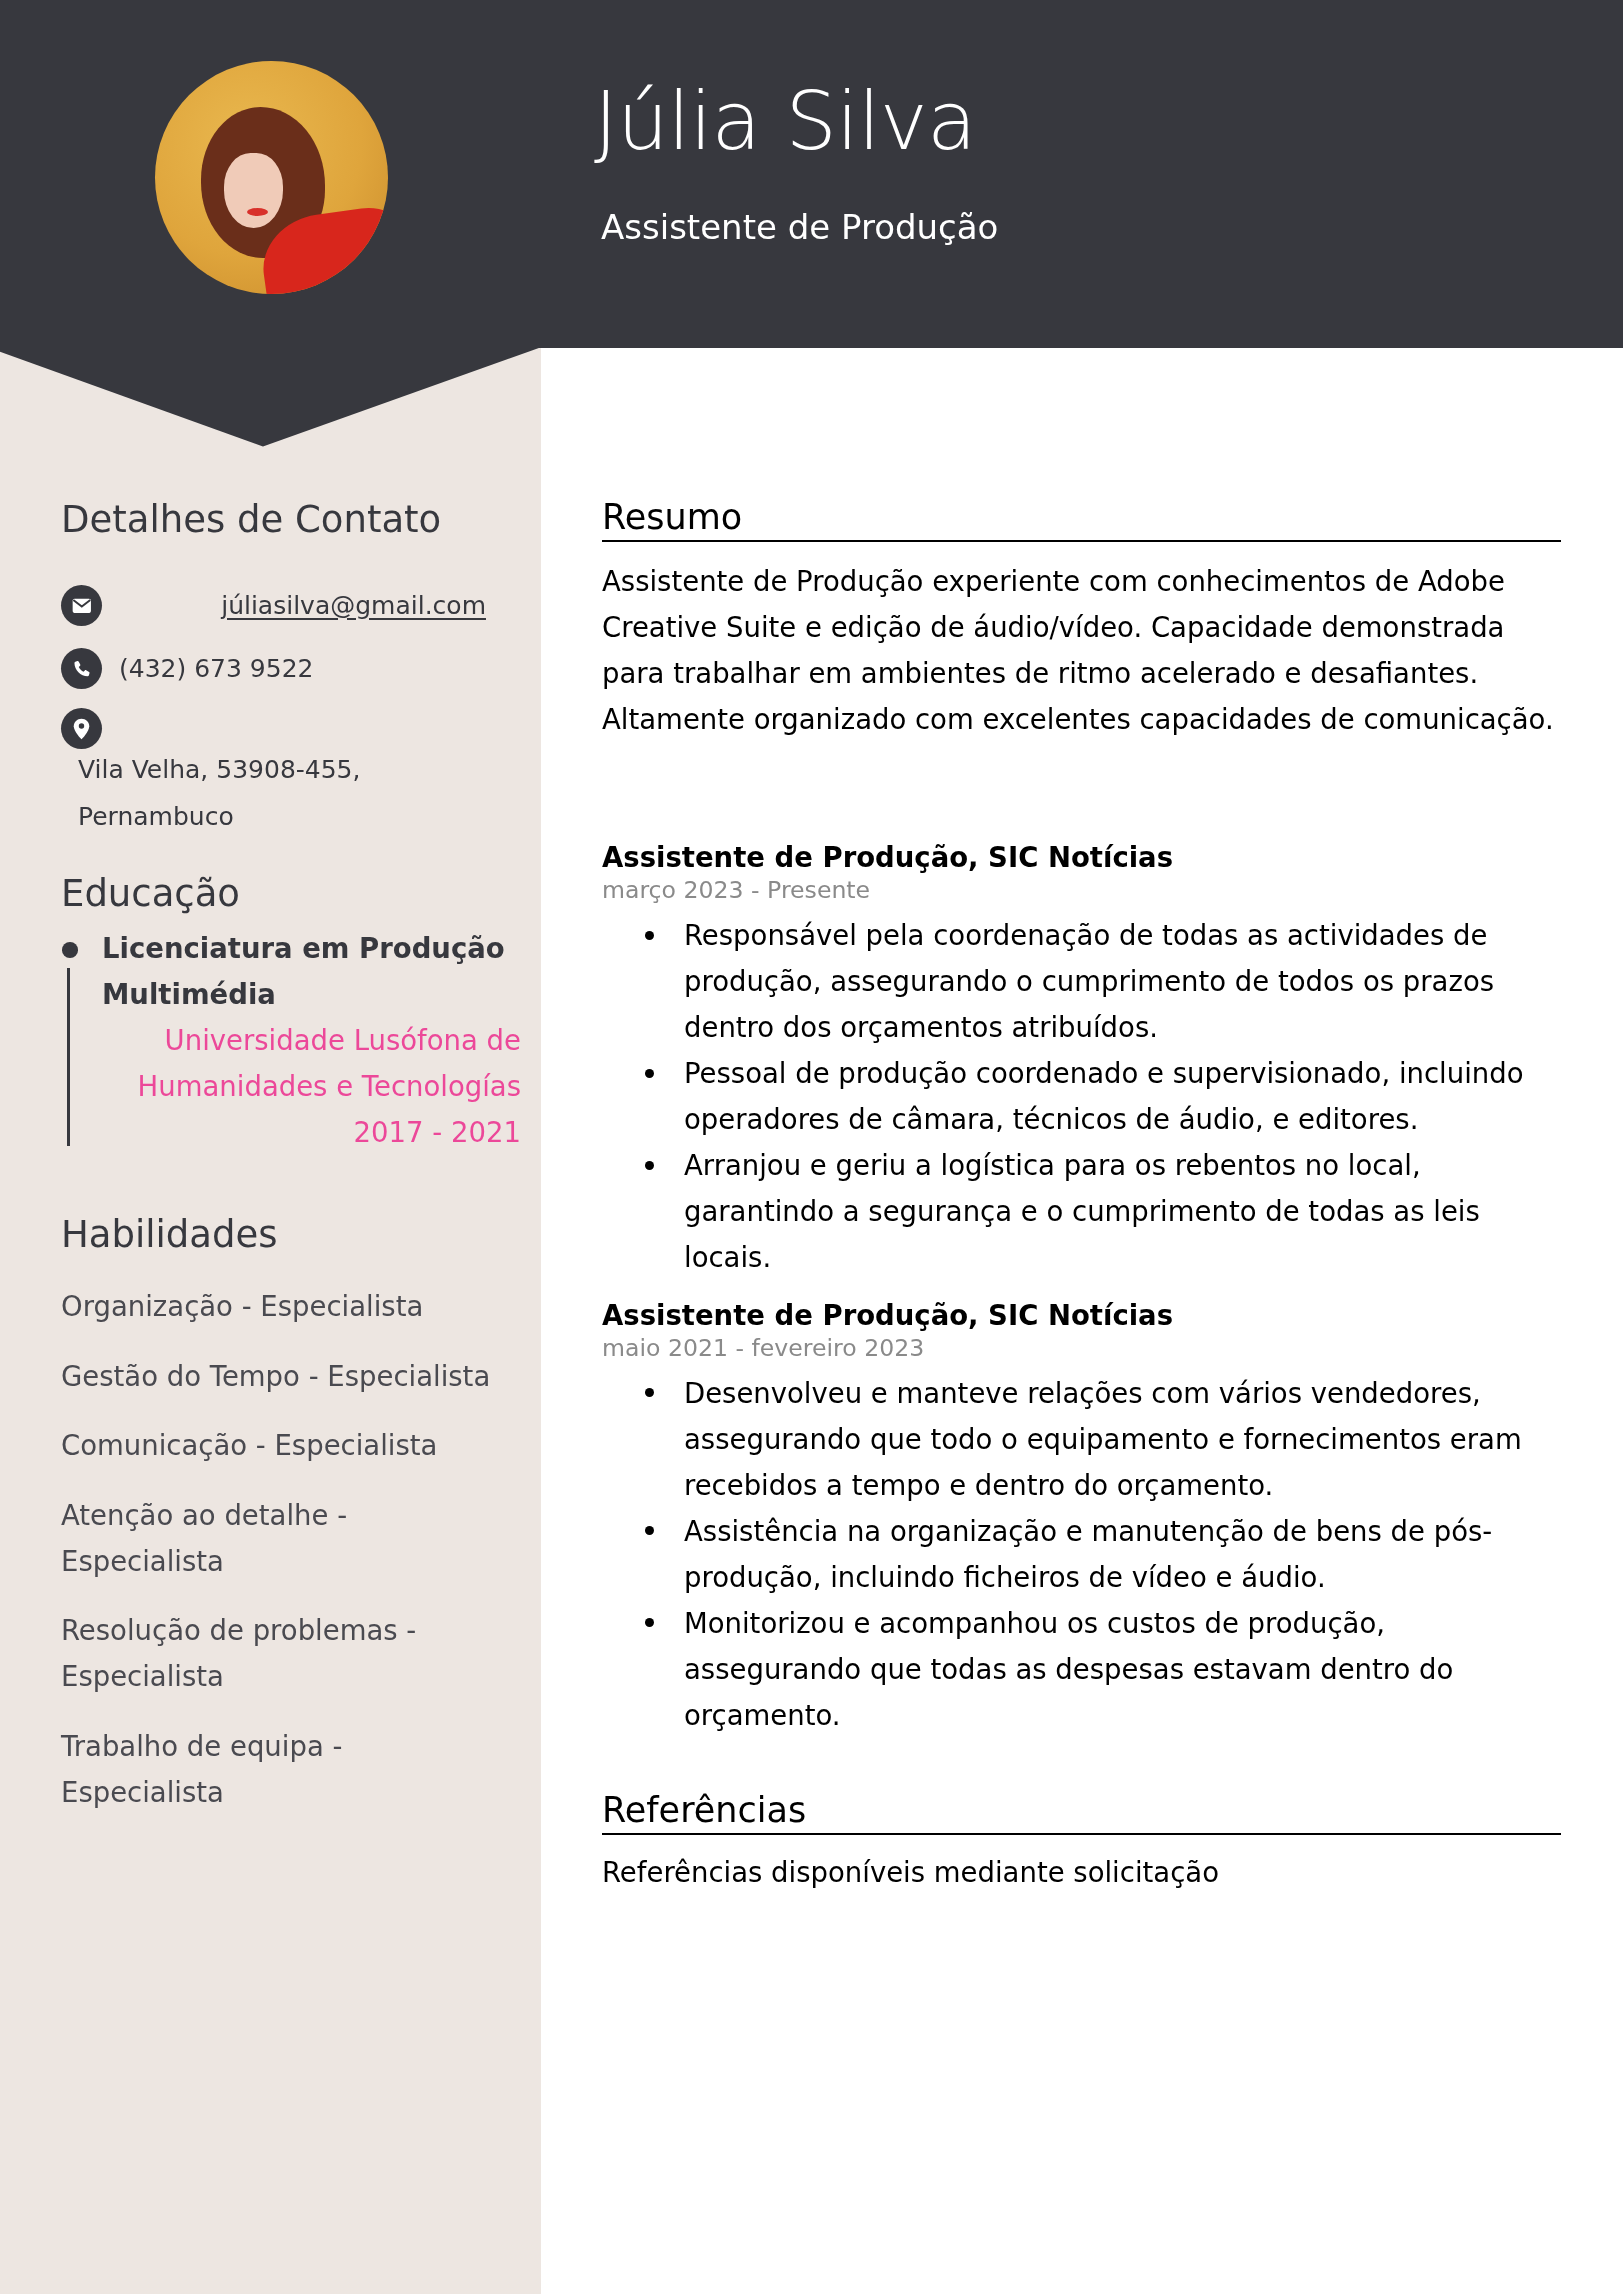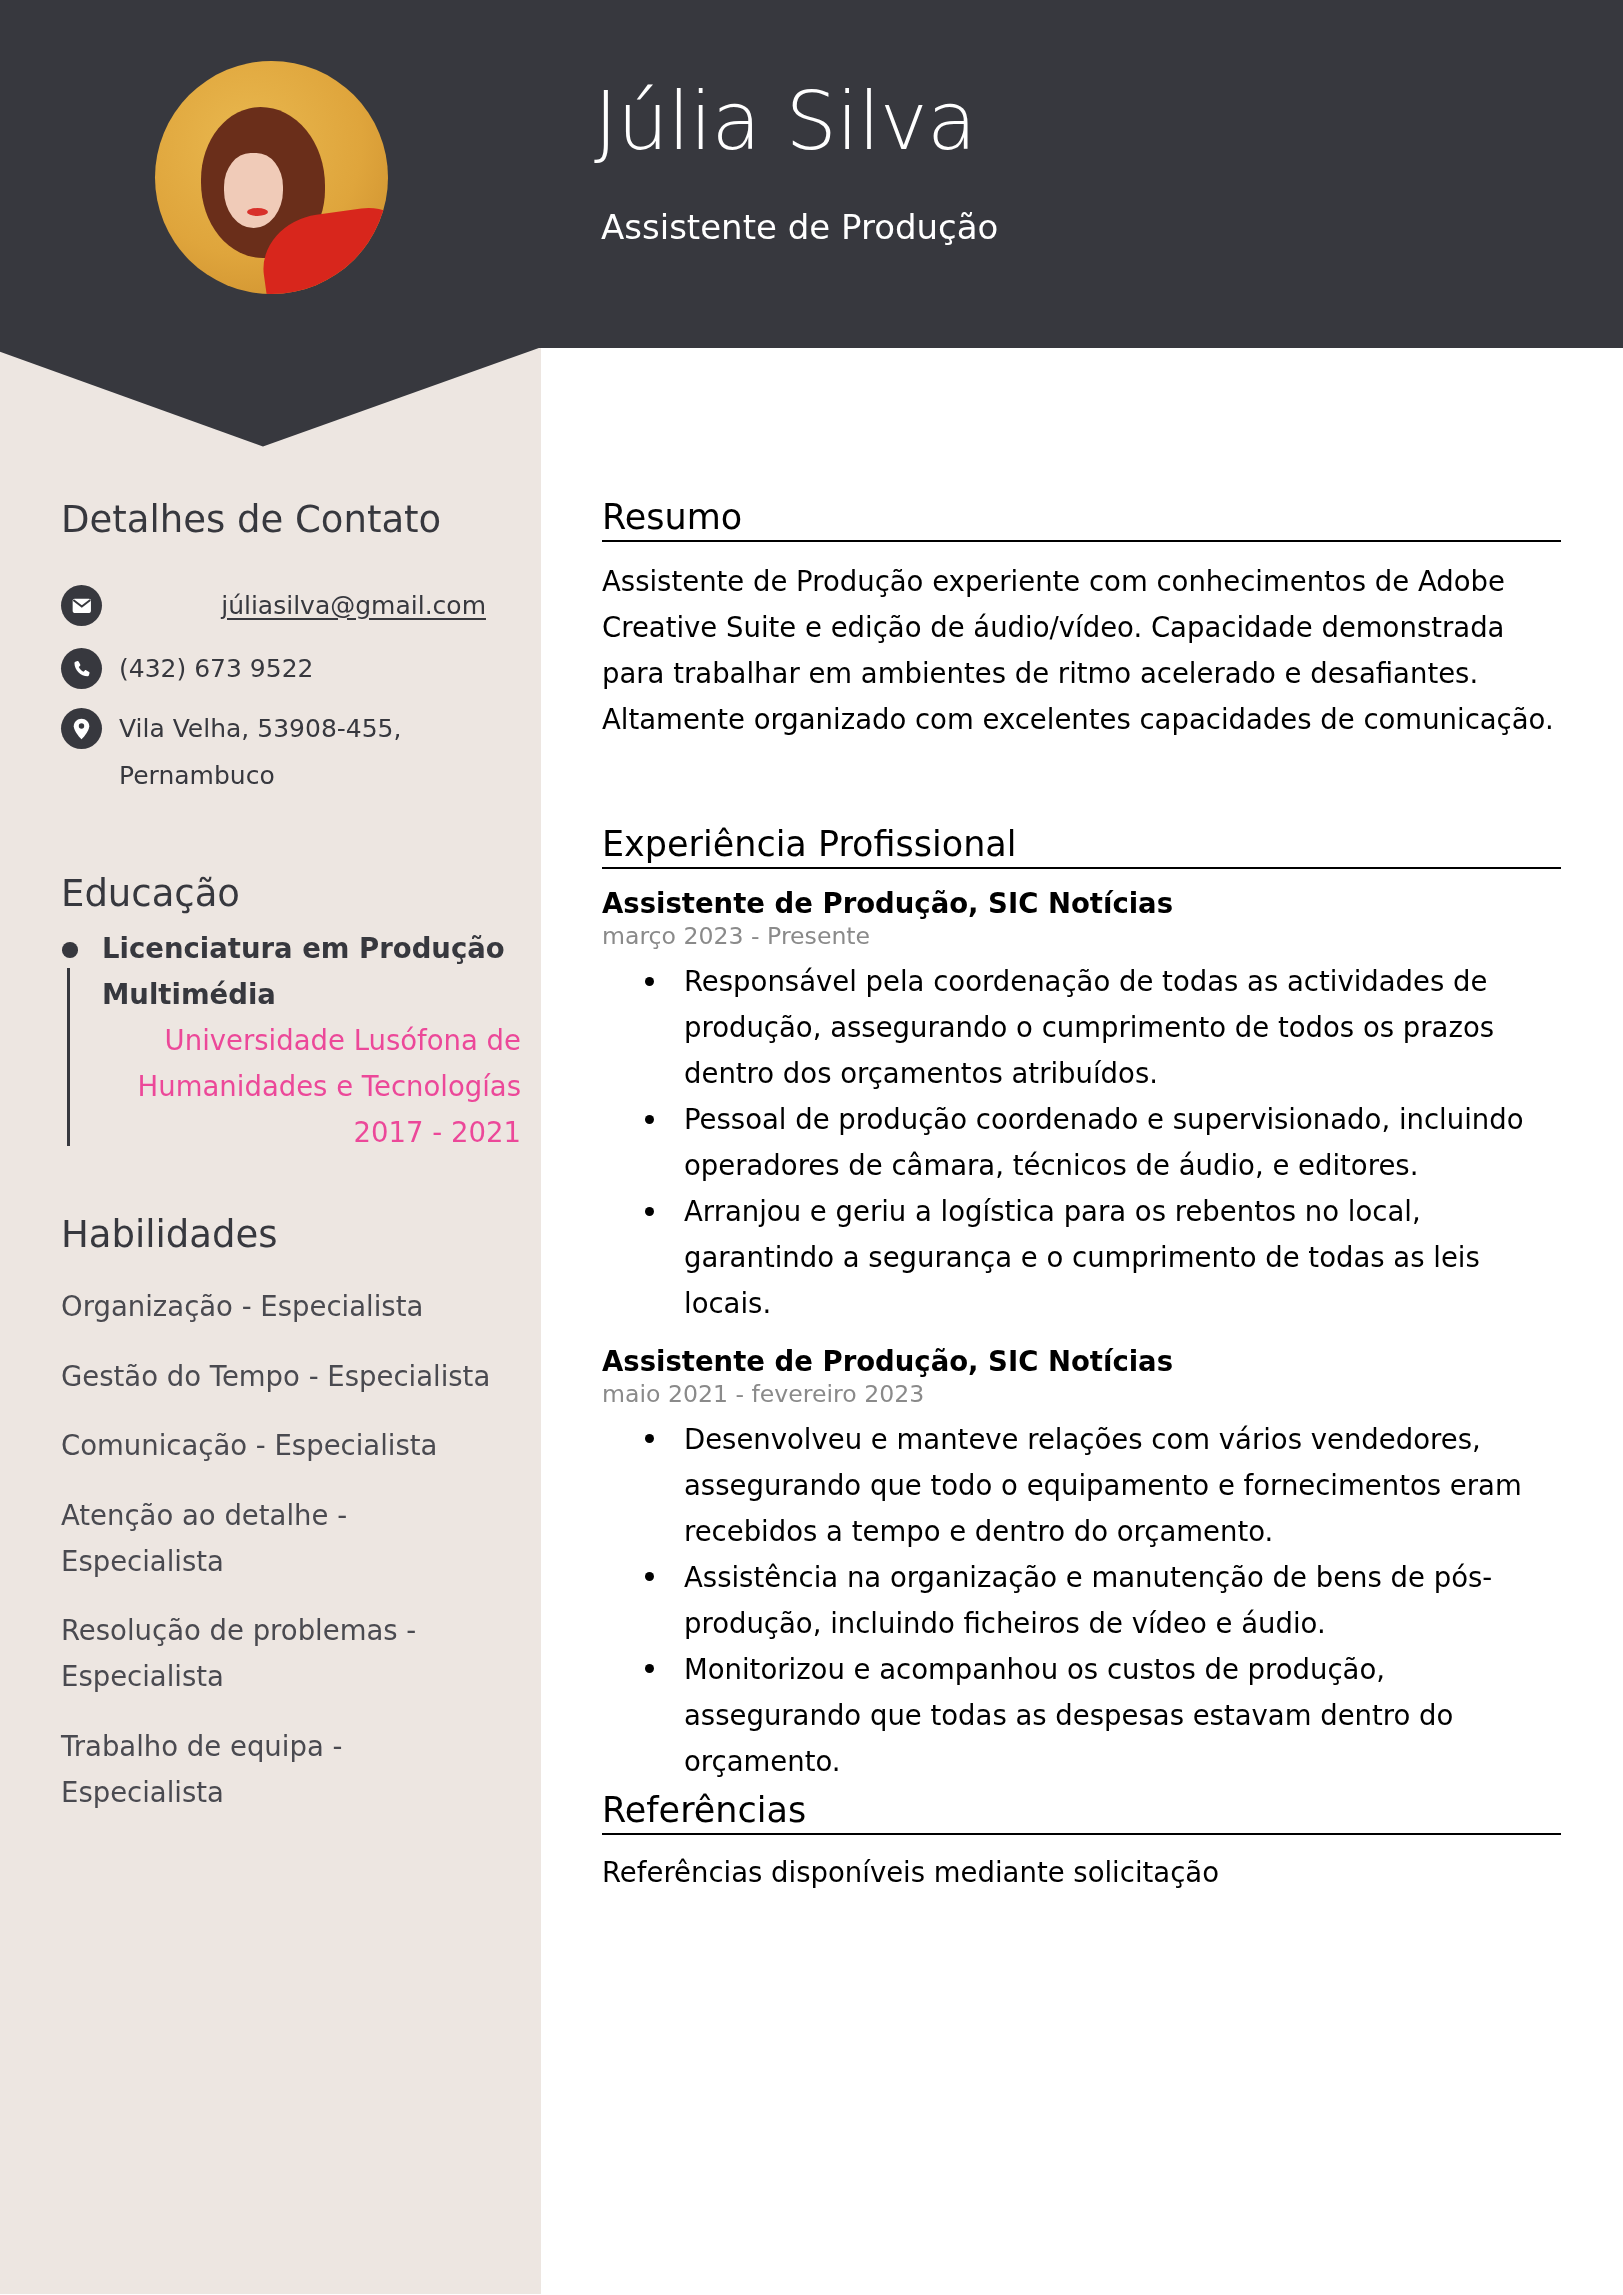--- a/index.html
+++ b/index.html
@@ -126,21 +126,21 @@
 
 <div class="contact-row" style="top:648px;">
   <span class="contact-icon">
     <svg width="19.6" height="19.6" viewBox="0 0 24 24">
         <path d="M6.6 2.5c.6-.2 1.2.1 1.5.6l2 3.6c.3.5.2 1.2-.2 1.6L8.3 9.7c1.2 2.5 3.3 4.6 5.9 5.9l1.5-1.6c.4-.4 1-.5 1.6-.2l3.6 2c.5.3.8.9.6 1.5l-.8 2.6c-.2.6-.8 1.1-1.5 1.1C10.6 21 3 13.4 3 4.8c0-.7.4-1.3 1.1-1.5z" fill="#fff"></path>
       </svg>
   </span>
   <span class="contact-text">(432) 673 9522</span>
 </div>
 
-<div class="contact-row" style="top:708px;">
+<div class="contact-row" style="top:708px;flex-direction:column;">
   <span class="contact-icon">
     <svg width="17" height="22" viewBox="0 0 26 34">
         <path d="M13 1C6.4 1 1 6.2 1 12.7 1 21 13 33 13 33s12-12 12-20.3C25 6.2 19.6 1 13 1z" fill="#fff"></path>
         <circle cx="13" cy="12.5" r="4.2" fill="#37383e"></circle>
       </svg>
   </span>
   <span class="contact-text">
     <span>Vila Velha, 53908-455,</span><br>
     <span>Pernambuco</span>
   </span>
@@ -166,21 +166,20 @@
   <div class="skill" style="width:367px;">Resolução de problemas - Especialista</div>
   <div class="skill" style="width:288px;">Trabalho de equipa - Especialista</div>
 </div>
 
 <div class="main" style="top:496px;">
   <h2 class="main-heading">Resumo</h2>
   <p class="para" style="margin-top:15.7px;">Assistente de Produção experiente com conhecimentos de Adobe Creative Suite e edição de áudio/vídeo. Capacidade demonstrada para trabalhar em ambientes de ritmo acelerado e desafiantes. Altamente organizado com excelentes capacidades de comunicação.</p>
 </div>
 
 <div class="main" style="top:823px;">
-  <h2 class="main-heading">Experiência Profissional</h2>
 
   <div style="margin-top:18.3px;">
     <div class="job-head">Assistente de Produção, SIC Notícias</div>
     <div class="job-dates">março 2023 - Presente</div>
     <ul class="bullets">
       <li><span class="dot"></span><span>Responsável pela coordenação de todas as actividades de produção, assegurando o cumprimento de todos os prazos dentro dos orçamentos atribuídos.</span></li>
       <li><span class="dot"></span><span>Pessoal de produção coordenado e supervisionado, incluindo operadores de câmara, técnicos de áudio, e editores.</span></li>
       <li><span class="dot"></span><span>Arranjou e geriu a logística para os rebentos no local, garantindo a segurança e o cumprimento de todas as leis locais.</span></li>
     </ul>
   </div>

